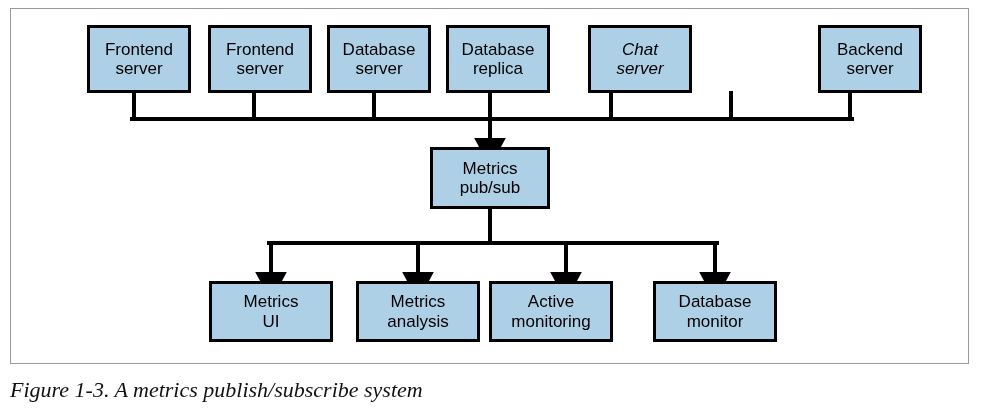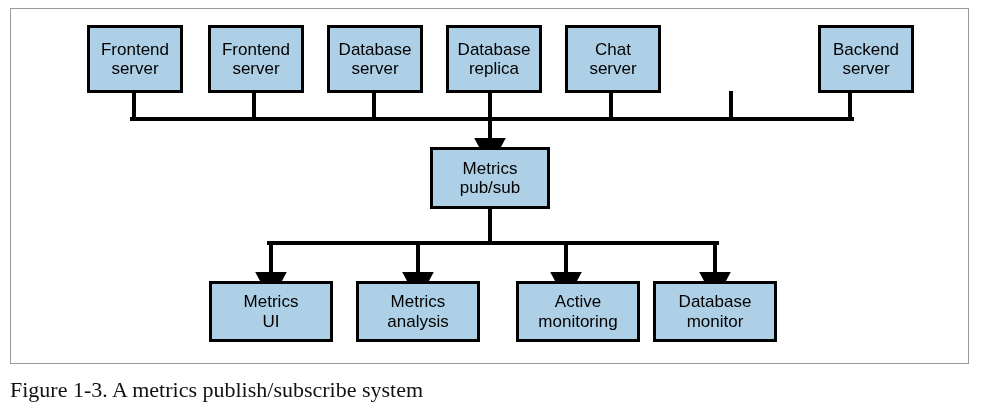--- a/index.html
+++ b/index.html
@@ -53,21 +53,21 @@
     display: flex;
     align-items: center;
     justify-content: center;
     text-align: center;
     color: #000000;
     line-height: 1.12;
     white-space: pre-line;
   }
 
   .tier-producer {
-    width: 96px;
+    width: 104px;
     height: 68px;
     top: 25px;
     font-size: 17px;
   }
   .tier-hub {
     width: 120px;
     height: 62px;
     left: 430px;
     top: 147px;
     font-size: 17px;
@@ -78,20 +78,21 @@
     top: 281px;
     font-size: 17px;
   }
 
   #caption {
     position: absolute;
     left: 10px;
     top: 377px;
     width: 960px;
     font-family: "Liberation Serif", serif;
+    font-style: italic;
     font-size: 22px;
     color: #111111;
     white-space: nowrap;
   }
 </style>
 </head>
 <body>
 
 <div id="figure-root">
 
@@ -135,32 +136,32 @@
   </svg>
 
   <div class="node-box tier-producer" style="left:87px;">Frontend
 server</div>
   <div class="node-box tier-producer" style="left:208px;">Frontend
 server</div>
   <div class="node-box tier-producer" style="left:327px;">Database
 server</div>
   <div class="node-box tier-producer" style="left:446px;">Database
 replica</div>
-  <div class="node-box tier-producer" style="left:565px;">Chat
+  <div class="node-box tier-producer" style="left:588px;font-style:italic;">Chat
 server</div>
   <div class="node-box tier-producer" style="left:804px;margin-left:14px;">Backend
 server</div>
 
   <div class="node-box tier-hub">Metrics
 pub/sub</div>
 
   <div class="node-box tier-consumer" style="left:209px;">Metrics
 UI</div>
   <div class="node-box tier-consumer" style="left:356px;">Metrics
 analysis</div>
-  <div class="node-box tier-consumer" style="left:516px;">Active
+  <div class="node-box tier-consumer" style="left:489px;">Active
 monitoring</div>
   <div class="node-box tier-consumer" style="left:653px;">Database
 monitor</div>
 
   <div id="caption">Figure 1-3. A metrics publish/subscribe system</div>
 
 </div>
 
 </body></html>

